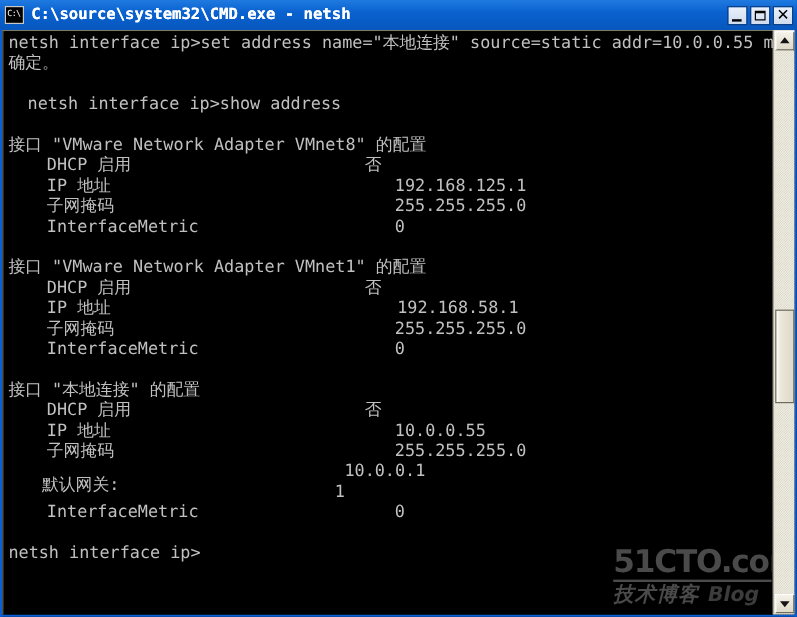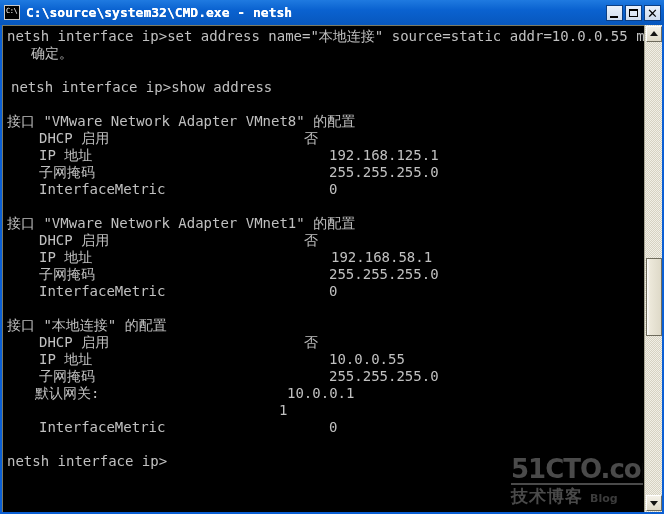--- a/index.html
+++ b/index.html
@@ -181,34 +181,35 @@
     border-bottom: 2px solid #4a4a4a;
     padding-bottom: 1px;
     display: block;
     white-space: nowrap;
     overflow: hidden;
   }
   #wm-sub {
     display: flex;
     align-items: baseline;
     margin-top: 2px;
+    font-style: italic;
   }
   #wm-cn {
     color: #4a4a4a;
     font-family: "DejaVu Sans", sans-serif;
     font-weight: bold;
     font-size: 17px;
     line-height: 19px;
     letter-spacing: 1px;
   }
   #wm-blog {
     color: #3c3c3c;
     font-family: "DejaVu Sans", sans-serif;
     font-weight: bold;
-    font-size: 11px;
+    font-size: 17px;
     line-height: 13px;
     margin-left: 7px;
   }
 
   
   #scrollbar {
     position: absolute;
     right: 0;
     top: 25px;
     width: 18px;
@@ -285,41 +286,41 @@
       <div class="winbtn">
           <span class="b-close">✕</span>
         </div>
     </div>
   </div>
 
   <div id="console-area">
     <div id="screen">
       <div id="lines">
           <div class="line"><span class="seg" style="left: 0px;">netsh interface ip&gt;set address name="本地连接" source=static addr=10.0.0.55 mask</span></div>
-          <div class="line"><span class="seg" style="left: 0px; margin-left: 24px;">确定。</span></div>
-          <div class="line"></div>
-          <div class="line"><span class="seg" style="left: 4px; text-align: center;">netsh interface ip&gt;show address</span></div>
+          <div class="line"><span class="seg" style="left: 0px;">确定。</span></div>
+          <div class="line"></div>
+          <div class="line"><span class="seg" style="left: 16px; text-align: center;">netsh interface ip&gt;show address</span></div>
           <div class="line"></div>
           <div class="line"><span class="seg" style="left: 0px;">接口 "VMware Network Adapter VMnet8" 的配置</span></div>
           <div class="line"><span class="seg" style="left: 32px;">DHCP 启用</span><span class="seg" style="left: 297px;">否</span></div>
           <div class="line"><span class="seg" style="left: 32px;">IP 地址</span><span class="seg" style="left: 322px;">192.168.125.1</span></div>
           <div class="line"><span class="seg" style="left: 32px;">子网掩码</span><span class="seg" style="left: 322px;">255.255.255.0</span></div>
           <div class="line"><span class="seg" style="left: 32px;">InterfaceMetric</span><span class="seg" style="left: 322px;">0</span></div>
           <div class="line"></div>
           <div class="line"><span class="seg" style="left: 0px;">接口 "VMware Network Adapter VMnet1" 的配置</span></div>
           <div class="line"><span class="seg" style="left: 32px;">DHCP 启用</span><span class="seg" style="left: 297px;">否</span></div>
           <div class="line"><span class="seg" style="left: 32px;">IP 地址</span><span class="seg" style="left: 324px;">192.168.58.1</span></div>
           <div class="line"><span class="seg" style="left: 32px;">子网掩码</span><span class="seg" style="left: 322px;">255.255.255.0</span></div>
           <div class="line"><span class="seg" style="left: 32px;">InterfaceMetric</span><span class="seg" style="left: 322px;">0</span></div>
           <div class="line"></div>
           <div class="line"><span class="seg" style="left: 0px;">接口 "本地连接" 的配置</span></div>
           <div class="line"><span class="seg" style="left: 32px;">DHCP 启用</span><span class="seg" style="left: 297px;">否</span></div>
           <div class="line"><span class="seg" style="left: 32px;">IP 地址</span><span class="seg" style="left: 322px;">10.0.0.55</span></div>
           <div class="line"><span class="seg" style="left: 32px;">子网掩码</span><span class="seg" style="left: 322px;">255.255.255.0</span></div>
-          <div class="line"><span class="seg" style="left: 28px;">默认网关:</span><span class="seg" style="left: 280px;">10.0.0.1</span></div>
+          <div class="line"><span class="seg" style="left: 28px; margin-top: 11px;">默认网关:</span><span class="seg" style="left: 280px;">10.0.0.1</span></div>
           <div class="line"><span class="seg" style="left: 272px;">1</span></div>
           <div class="line"><span class="seg" style="left: 32px;">InterfaceMetric</span><span class="seg" style="left: 322px;">0</span></div>
           <div class="line"></div>
           <div class="line"><span class="seg" style="left: 0px;">netsh interface ip&gt;</span></div>
         </div>
 
       <div id="watermark">
         <span id="wm-main">51CTO.com</span>
         <span id="wm-sub">
           <span id="wm-cn">技术博客</span>

